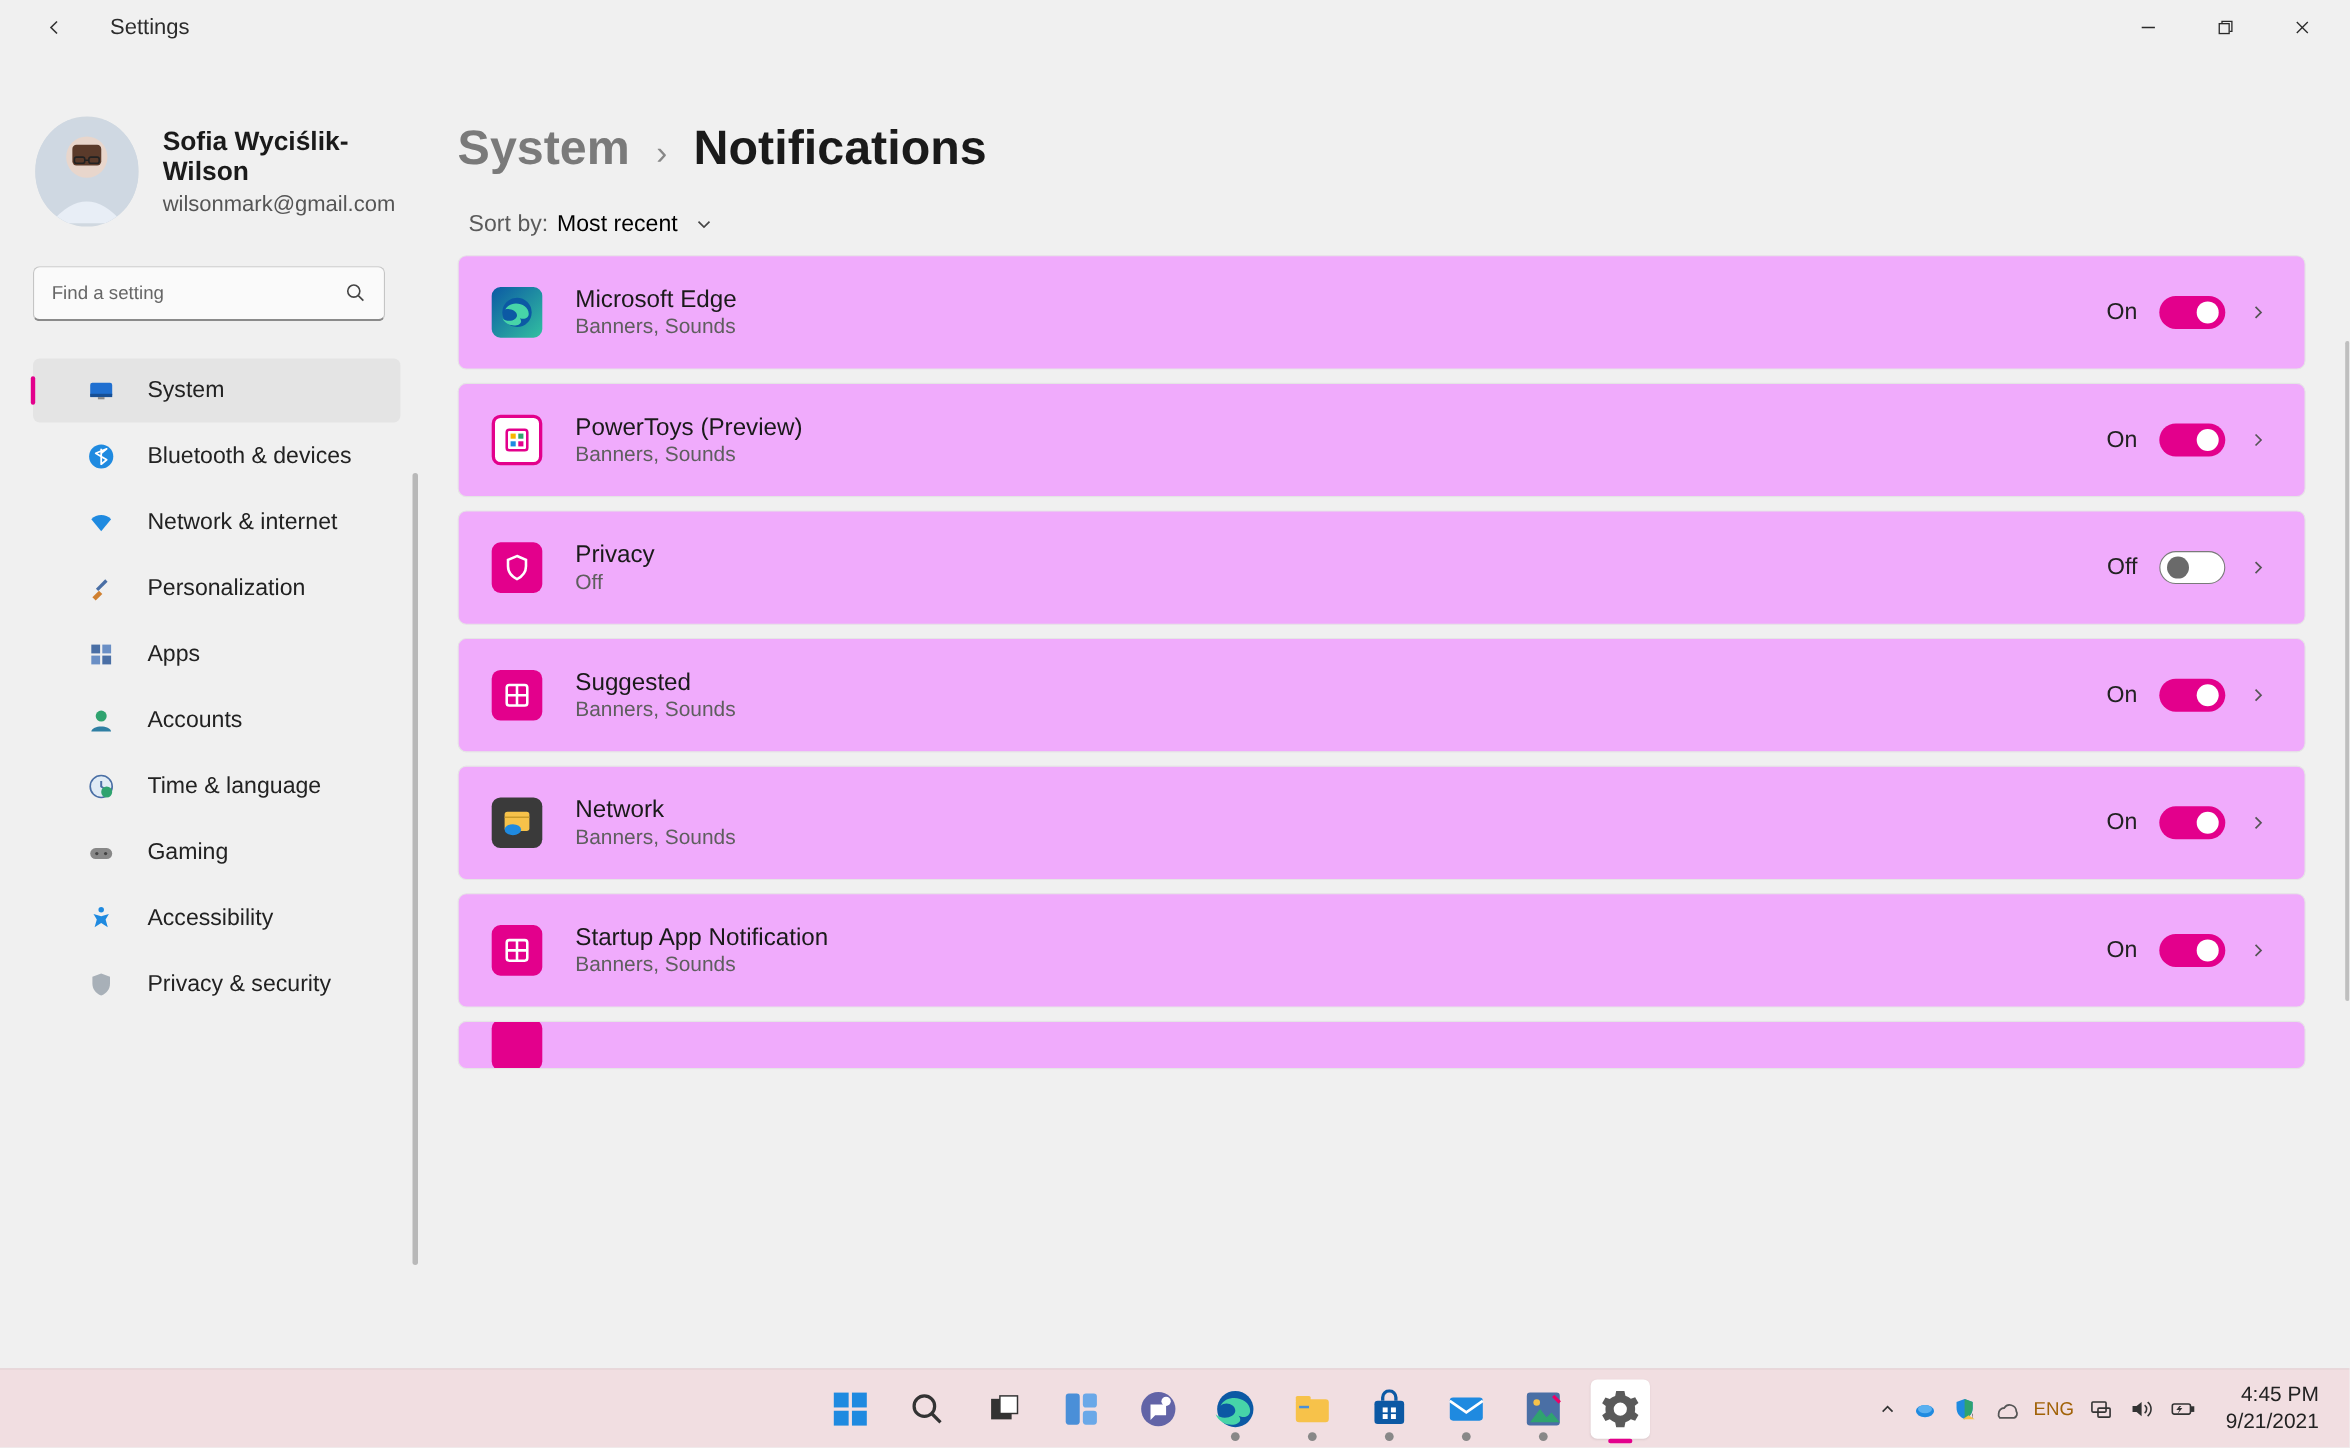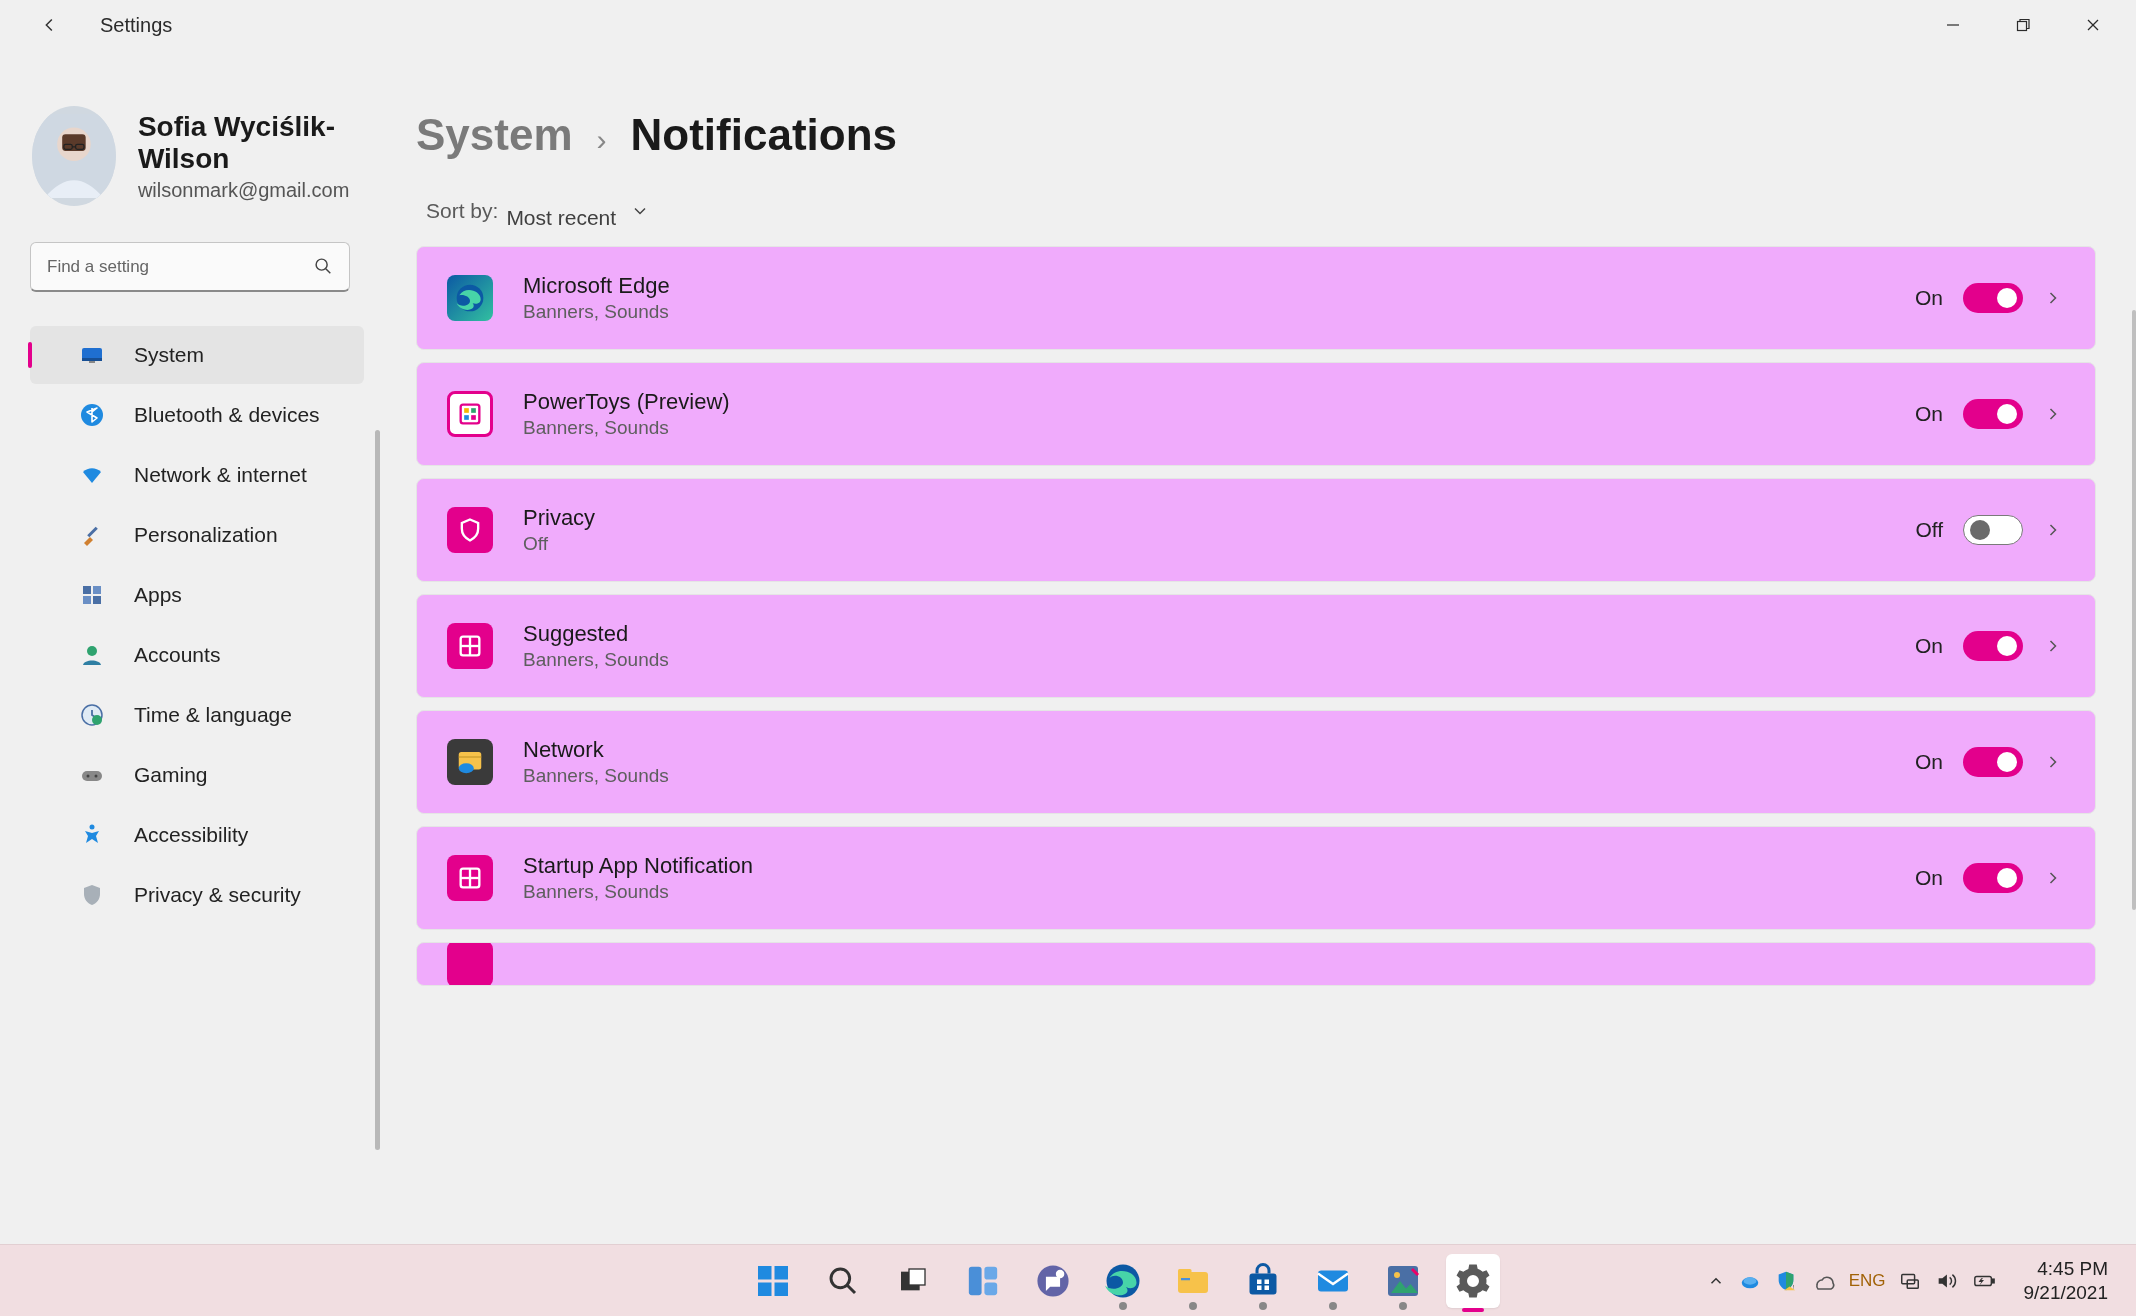--- a/index.html
+++ b/index.html
@@ -17,21 +17,21 @@
 
   
   .content { flex:1; display:flex; min-height:0; }
 
   .sidebar { width: 380px; padding: 56px 0 0 0; display:flex; flex-direction:column; position:relative; }
   .sidebar-scroll-indicator { position:absolute; right: 0; top: 380px; width: 5px; height: 720px; background:#b8b8b8; border-radius:3px; }
 
   .user-block { display:flex; align-items:center; padding: 0 0 0 32px; gap: 22px; margin-bottom: 36px; }
   .avatar { width: 100px; height: 100px; border-radius: 50%; overflow:hidden; background:#d0d8e0; position:relative; }
   .avatar svg { width:100%; height:100%; }
-  .user-texts .uname { font-size: 28px; font-weight:600; color:#1a1a1a; }
+  .user-texts .uname { font-size: 24px; font-weight:600; color:#1a1a1a; }
   .user-texts .uemail { font-size: 20px; color:#555; margin-top:4px; }
 
   .search-wrap { margin: 0 30px 34px 30px; position:relative; }
   .search-input { width:100%; height:50px; border:1px solid #c5c5c5; border-bottom:2px solid #8a8a8a; border-radius:6px; background:#fafafa; padding: 0 52px 0 16px; font-size:17px; color:#333; }
   .search-input::placeholder { color:#666; }
   .search-icon { position:absolute; right:16px; top:13px; color:#444; }
 
   .nav { display:flex; flex-direction:column; gap:2px; padding-right: 8px; }
   .nav-item { height: 58px; display:flex; align-items:center; padding-left: 48px; gap: 28px; font-size:21px; color:#222; border-radius: 6px; margin: 0 8px 0 30px; position:relative; }
   .nav-item.active { background:#e4e4e4; }
@@ -40,21 +40,21 @@
 
   
   .page { flex:1; padding: 60px 40px 0 36px; position:relative; overflow:hidden; }
   .breadcrumb { display:flex; align-items:baseline; gap: 24px; margin-bottom: 32px; }
   .bc-parent { font-size: 44px; font-weight:600; color:#7a7a7a; }
   .bc-sep { font-size: 30px; color:#888; }
   .bc-current { font-size: 44px; font-weight:600; color:#1a1a1a; }
 
   .sortrow { display:flex; align-items:center; gap: 8px; margin: 0 0 16px 10px; font-size:21px; }
   .sortlabel { color:#5a5a5a; }
-  .sortvalue { color:#404040;margin-top:14px; }
+  .sortvalue { color:#000000; }
   .sortchevron { color:#444; margin-left:6px; }
 
   .cards { display:flex; flex-direction:column; gap: 12px; }
   .card { background:#f0abfc; border:1px solid #e5e5e5; border-radius:8px; height: 104px; display:flex; align-items:center; padding: 0 32px 0 30px; gap: 30px; }
   .card:last-child { height: 44px; overflow:hidden; }
   .app-icon { width:46px; height:46px; border-radius:8px; display:flex; align-items:center; justify-content:center; flex-shrink:0; }
   .card-texts { flex:1; }
   .card-title { font-size:22px; color:#1a1a1a; }
   .card-sub { font-size:19px; color:#5e5e5e; margin-top:2px; }
   .card-right { display:flex; align-items:center; gap: 20px; }

